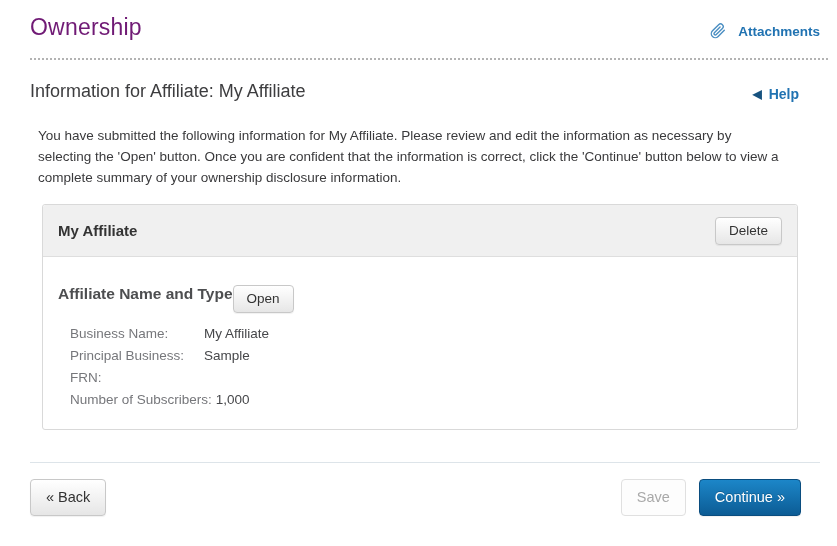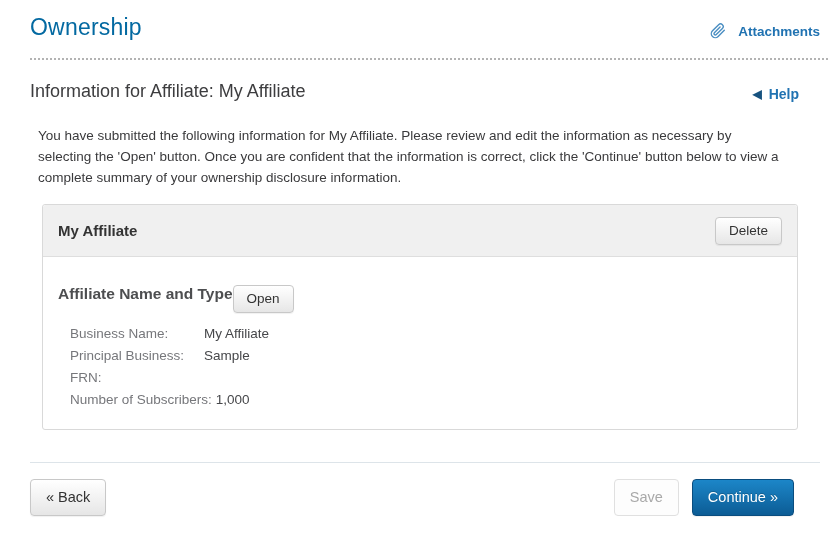--- a/index.html
+++ b/index.html
@@ -7,21 +7,21 @@
   body {
     width: 837px; height: 546px;
     font-family: "Liberation Sans", sans-serif;
     color: #3c3c3e;
     overflow: hidden;
   }
   .container { padding: 14px 17px 0 30px; }
 
   
   .top-row { display: flex; justify-content: space-between; align-items: flex-end; }
-  .page-title { font-size: 23px; font-weight: 400; color: #0369a1; letter-spacing: 0.2px; }
+  .page-title { font-size: 23px; font-weight: 400; color: #701a75; letter-spacing: 0.2px; }
   .link { color: #2173b2; text-decoration: none; font-weight: 700; font-size: 13.5px; cursor: pointer; }
   .attachments-link { display: inline-flex; align-items: center; gap: 12px; margin-bottom: 2px; }
   .attachments-link svg { display: block; }
 
   .dotted-divider { border: none; border-top: 2px dotted #b3b3b3; margin-top: 17px; margin-right: -8px; }
 
   
   .section-row { display: flex; justify-content: space-between; align-items: flex-end; margin-top: 21px; }
   .section-heading { font-size: 18px; font-weight: 400; color: #3d3d3f; }
   .help-link { margin-right: 21px; display: inline-flex; align-items: center; gap: 7px; font-size: 14px; }
@@ -63,21 +63,21 @@
   }
   .btn-primary {
     background: linear-gradient(#1c86c8, #0c5c95);
     border-color: #0a4d7f; color: #ffffff;
     text-shadow: 0 -1px 0 rgba(0,0,0,0.2);
   }
 
   
   .solid-divider { border: none; border-top: 1px solid #dde4e9; margin-top: 32px; }
   .footer-row { display: flex; justify-content: space-between; align-items: center; margin-top: 16px; }
-  .footer-right { display: flex; gap: 13px; margin-right: 26px; }
+  .footer-right { display: flex; gap: 13px; margin-right: 19px; }
 </style>
 </head>
 <body>
 
 <div class="container">
 
   <div class="top-row">
     <h1 class="page-title">Ownership</h1>
     <a class="link attachments-link">
       <span style="display:inline-flex;">

